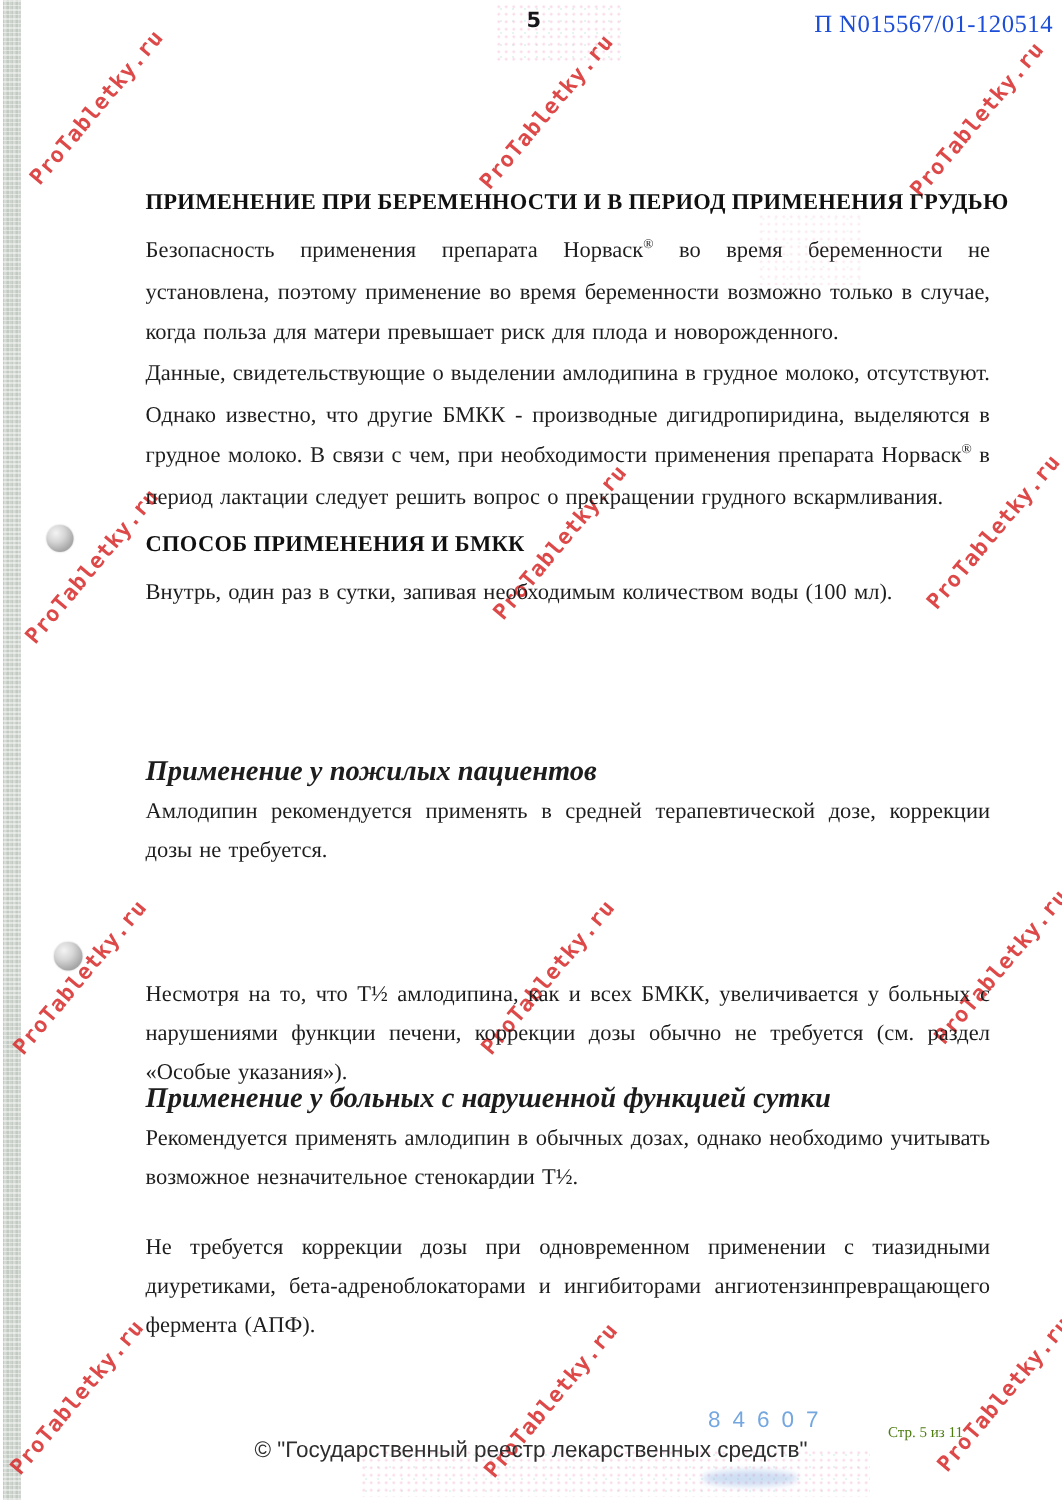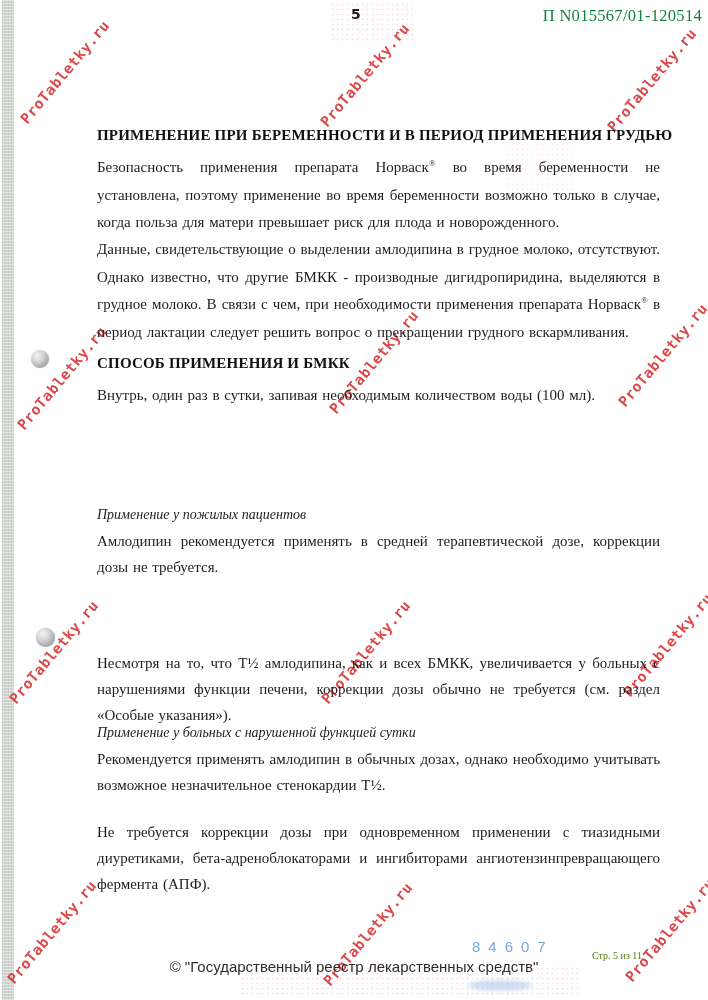--- a/index.html
+++ b/index.html
@@ -20,21 +20,21 @@
       repeating-linear-gradient(90deg,#c3cac4 0 1px,#d8ddd8 1px 2px,#cdd3cd 2px 3px);
   }
 
   
   .page-number{
     position:absolute;left:351px;top:6px;
     font-family:"DejaVu Sans", sans-serif;font-size:14px;font-weight:bold;color:#15151a;
   }
   .doc-number{
     position:absolute;top:6px;right:6px;
-    font-size:16.5px;color:#15803d;letter-spacing:.3px;white-space:nowrap;text-align:center;
+    font-size:16.5px;color:#1d4ed8;letter-spacing:.3px;white-space:nowrap;text-align:center;
   }
 
   
   .wm{
     position:absolute;
     font-family:"DejaVu Sans Mono", monospace;
     font-size:14.5px;font-weight:bold;letter-spacing:.5px;
     color:#d92f2f;opacity:.88;white-space:nowrap;
     transform:translate(-50%,-50%) rotate(-50deg);
     pointer-events:none;
@@ -74,21 +74,21 @@
   .body{
     margin:0;font-size:15px;line-height:27.5px;
     text-align:justify;word-spacing:1px;
   }
   .tight{line-height:26px;}
   h2.sect{
     margin:0;font-size:15px;font-weight:bold;color:#101010;
     white-space:nowrap;letter-spacing:.2px;
   }
   .subhead{
-    margin:0;font-size:14px;font-style:italic;font-weight:normal;line-height:24px;
+    margin:0;font-size:19px;font-style:italic;font-weight:bold;line-height:24px;
   }
   sup.reg{font-size:9px;line-height:0;vertical-align:super;}
 
   
   .stamp{
     position:absolute;left:472px;top:938px;
     font-family:"Liberation Sans", sans-serif;
     font-size:15px;color:#74a7e0;letter-spacing:8px;filter:blur(.3px);
   }
   .footer-copy{

